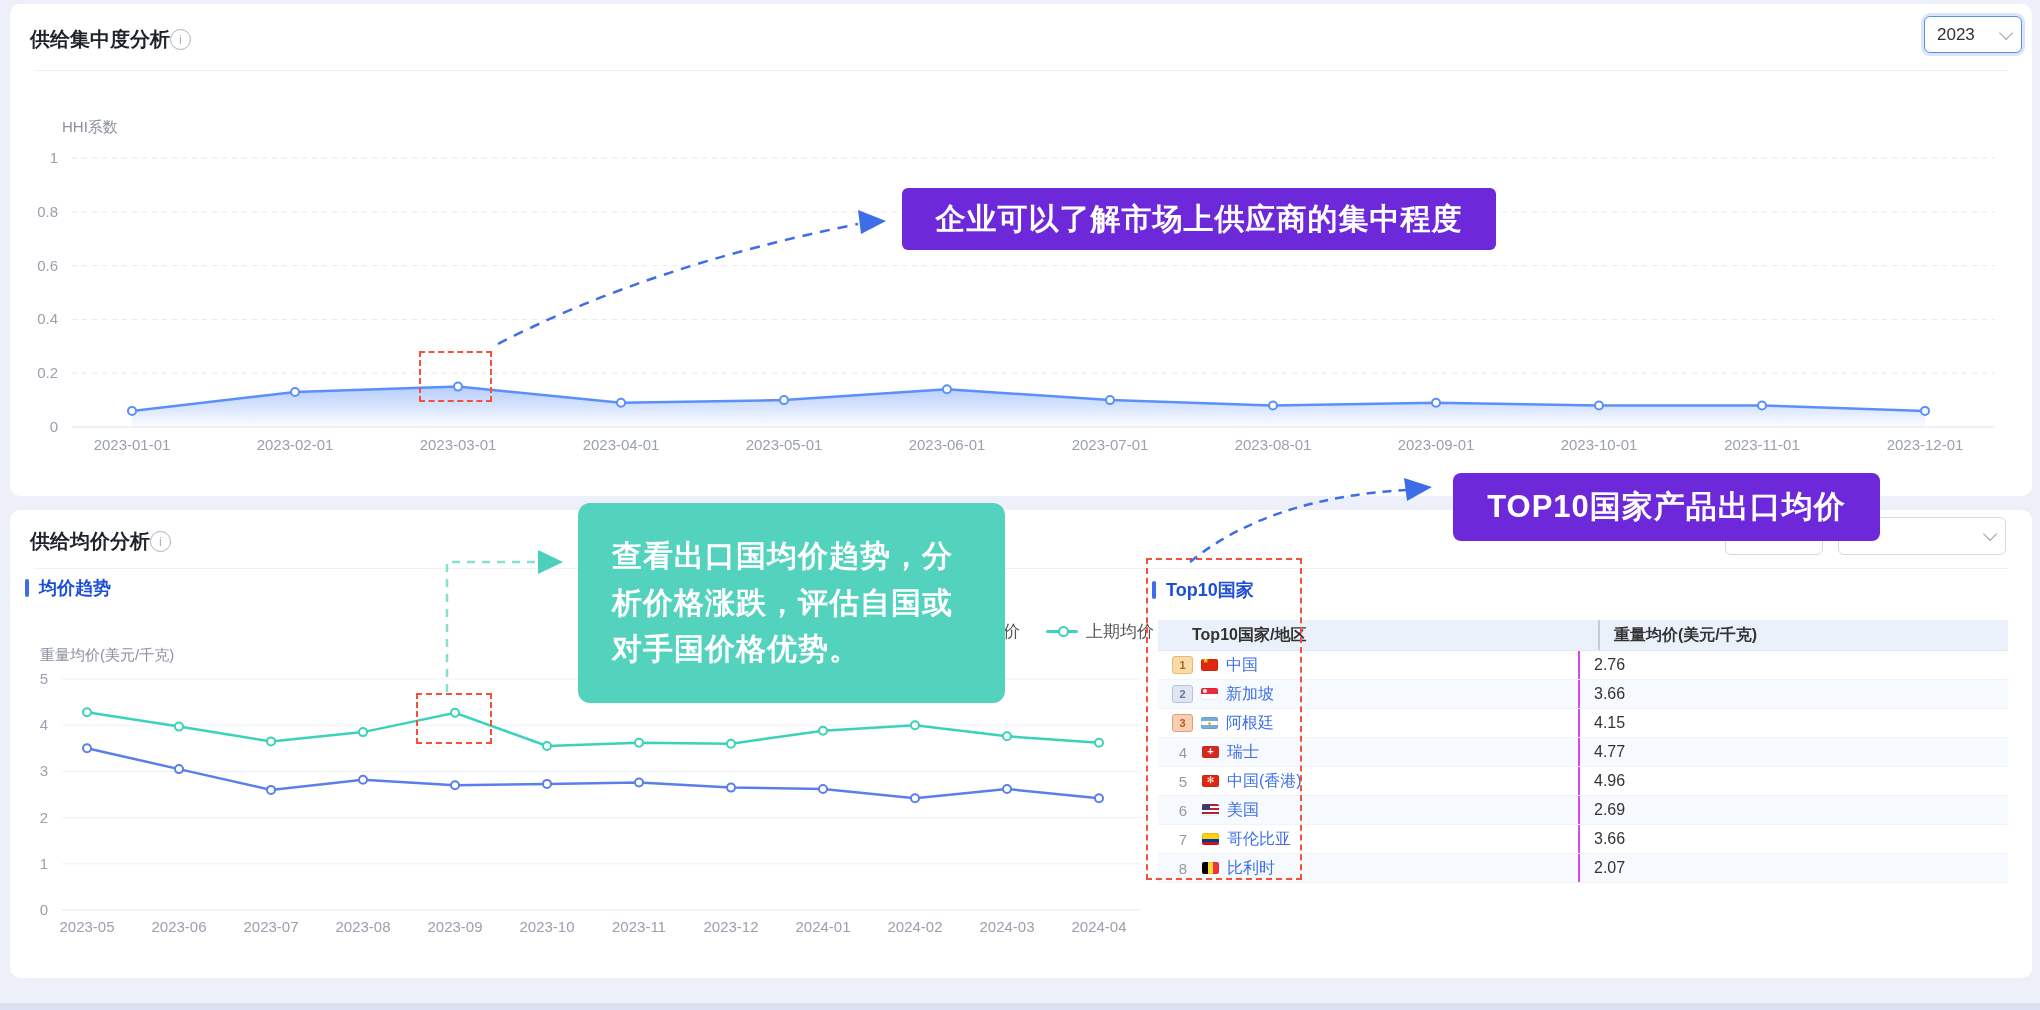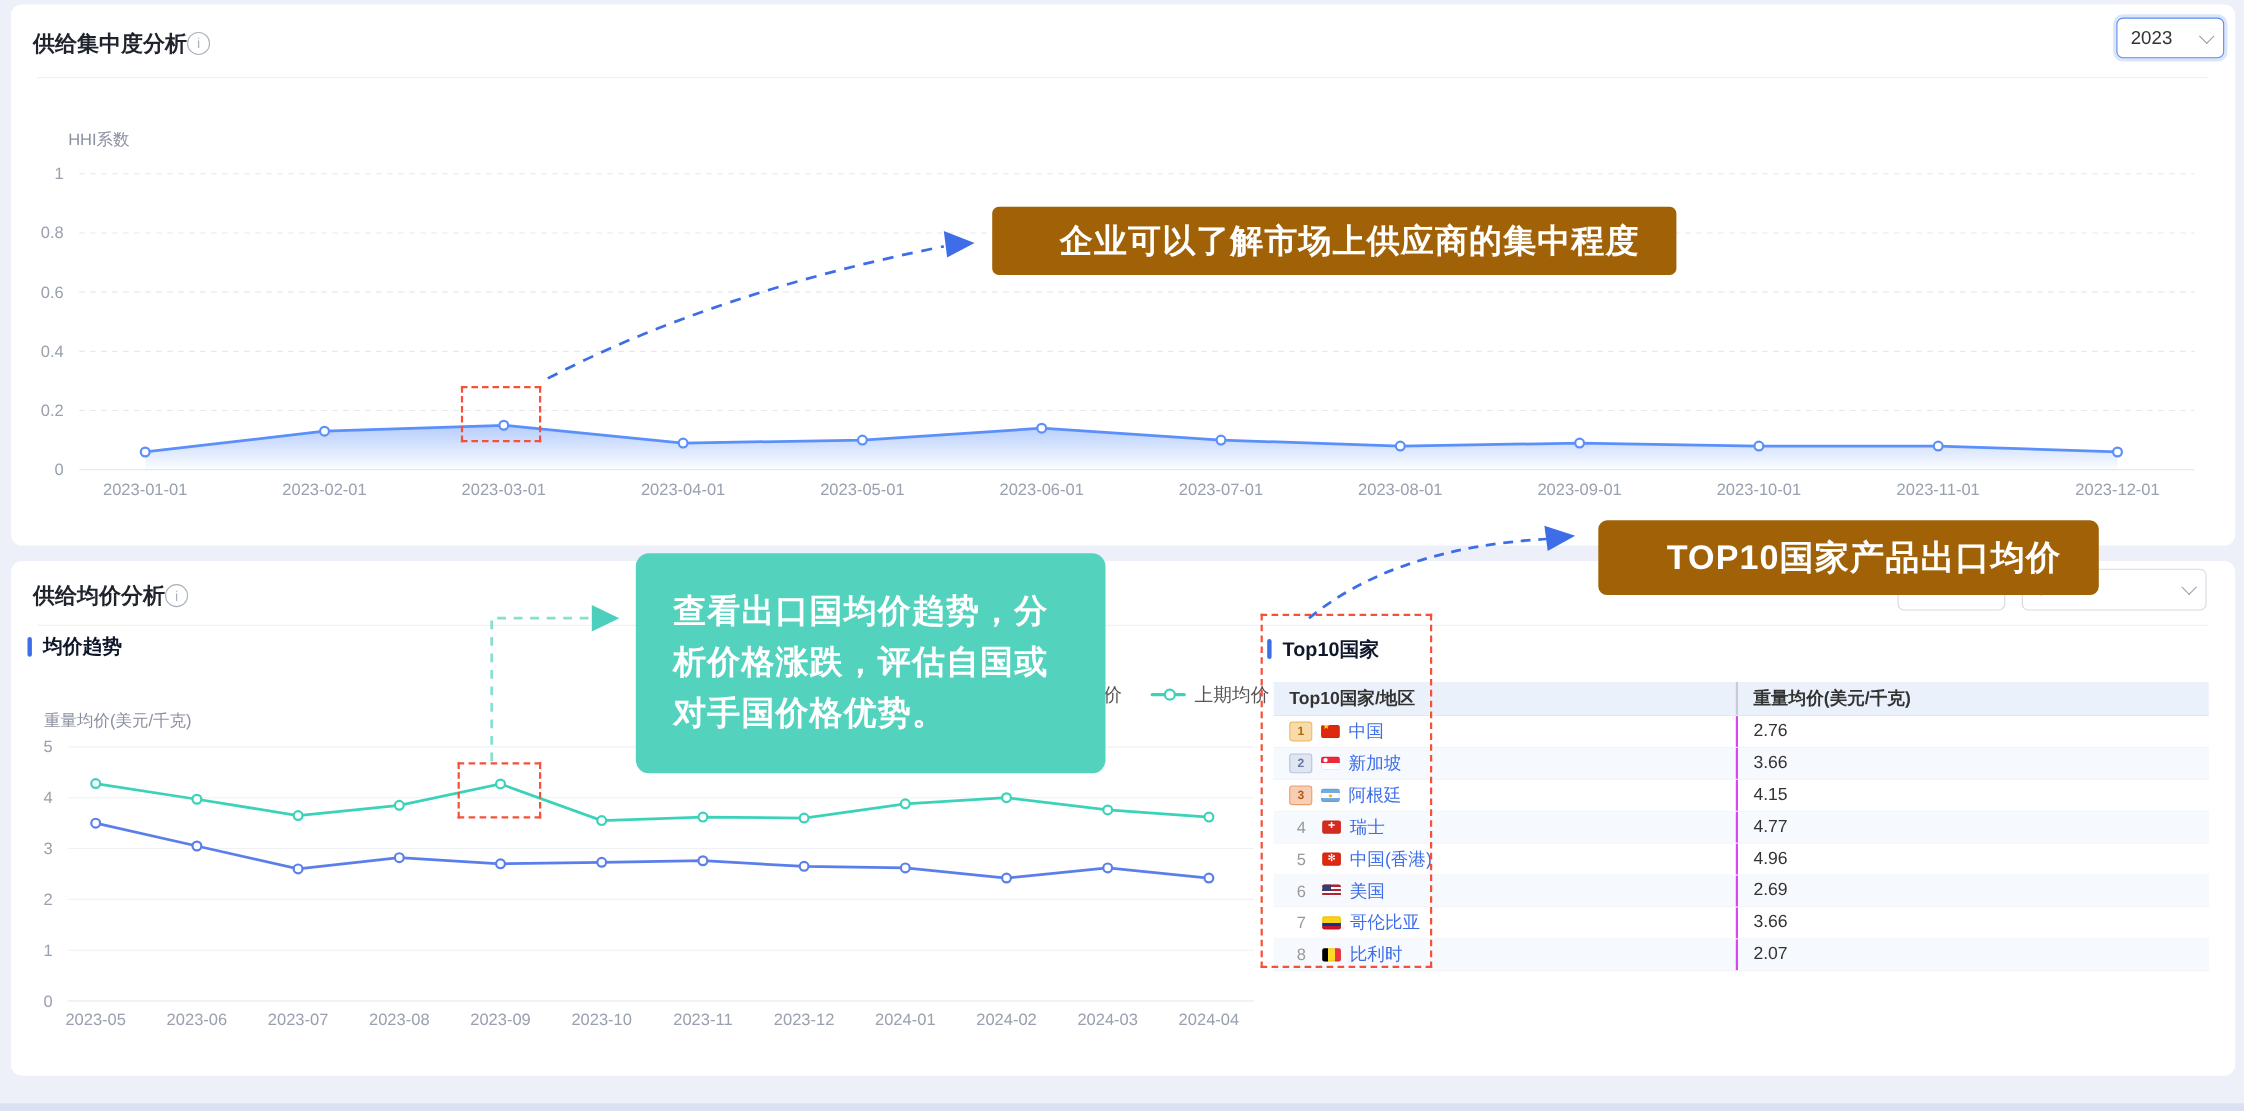--- a/index.html
+++ b/index.html
@@ -8,55 +8,55 @@
   .panel{position:absolute;background:#fff;border-radius:10px;}
   #panel-top{left:10px;top:4px;width:2022px;height:492px;}
   #panel-bottom{left:10px;top:510px;width:2022px;height:468px;}
   .bottom-strip{position:absolute;left:0;top:1003px;width:2040px;height:7px;background:#DBE1F3;}
   .panel-title{position:absolute;font-size:20px;font-weight:bold;color:#1F242C;display:flex;align-items:center;gap:0;z-index:6;}
   #title-top{left:30px;top:26px;}
   #title-bottom{left:30px;top:528px;}
   .info{width:19px;height:19px;border:1.5px solid #ABB1BC;border-radius:50%;color:#ABB1BC;
         font-size:13px;font-weight:normal;display:inline-flex;align-items:center;justify-content:center;}
   .hdiv{position:absolute;left:34px;width:1974px;height:1px;background:#F0F1F5;z-index:4;}
-  .section{position:absolute;display:flex;gap:10px;align-items:center;font-size:18px;font-weight:bold;color:#0f172a;z-index:6;}
+  .section{position:absolute;display:flex;gap:10px;align-items:center;font-size:18px;font-weight:bold;color:#1d4ed8;z-index:6;}
   .section .bar{width:4px;height:18px;background:#3D6EE8;border-radius:2px;}
   #sec-trend{left:25px;top:576px;}
   #sec-top10{left:1152px;top:578px;}
   .select{position:absolute;background:#fff;border:1px solid #D5D9E2;border-radius:6px;display:flex;
           align-items:center;justify-content:space-between;padding:0 12px;font-size:17px;color:#333;box-sizing:border-box;}
   #year-select{left:1924px;top:16px;width:98px;height:37px;border:1.5px solid #5A8DEE;
                box-shadow:0 0 0 3px rgba(90,141,238,.22);z-index:6;gap:17px;}
   #sel-hidden1{left:1725px;top:517px;width:98px;height:38px;z-index:20;}
   #sel-hidden2{left:1838px;top:517px;width:168px;height:38px;z-index:20;}
   .chev{width:9px;height:9px;border-right:1.5px solid #98A0AE;border-bottom:1.5px solid #98A0AE;
         transform:rotate(45deg) translateY(-3px);flex:0 0 auto;}
   
-  .callout{position:absolute;background:#a16207;color:#fff;font-weight:bold;display:flex;
-           align-items:center;justify-content:center;z-index:50;letter-spacing:1px;padding-left:28px;}
+  .callout{position:absolute;background:#6d28d9;color:#fff;font-weight:bold;display:flex;
+           align-items:center;justify-content:center;z-index:50;letter-spacing:1px;}
   #callout1{left:902px;top:188px;width:594px;height:62px;border-radius:6px;font-size:30px;}
   #callout2{left:1453px;top:473px;width:427px;height:68px;border-radius:8px;font-size:31px;}
   #callout-teal{left:578px;top:503px;width:427px;height:200px;background:#53D2BE;border-radius:12px;
                 font-size:30px;line-height:1.55;padding:0 34px;box-sizing:border-box;justify-content:flex-start;text-align:left;}
   .redbox{position:absolute;border:2px dashed #F4503A;z-index:30;}
   #rb1{left:419px;top:351px;width:69px;height:47px;}
   #rb2{left:416px;top:693px;width:72px;height:47px;}
   #rb3{left:1146px;top:558px;width:152px;height:318px;}
   
   .legend{position:absolute;left:912px;top:620px;display:flex;gap:26px;z-index:6;font-size:17px;color:#555;align-items:center;}
   .litem{display:flex;align-items:center;gap:8px;}
   .lmark{width:32px;height:3px;border-radius:2px;position:relative;}
   .lmark::after{content:"";position:absolute;left:12px;top:-4px;width:7px;height:7px;border-radius:50%;background:#fff;border:2px solid #000;}
   .lm-blue{background:#5A7FEA;} .lm-blue::after{border-color:#5A7FEA;}
   .lm-teal{background:#3BD2BA;} .lm-teal::after{border-color:#3BD2BA;}
   
   #top10-table{position:absolute;left:1158px;top:620px;width:850px;z-index:10;font-size:16px;color:#333;}
   .trow{display:flex;height:28px;align-items:center;border-bottom:1px solid #F2F3F6;background:#fff;}
   .trow.even{background:#F6F9FD;}
-  .thead{background:#EBF1FB;font-weight:bold;color:#333;height:30px;border-bottom:1px solid #E2E8F2;}
+  .thead{background:#EBF1FB;font-weight:bold;color:#333;height:30px;border-bottom:1px solid #E2E8F2;padding-left:20px;}
   .c-name{flex:0 0 420px;display:flex;align-items:center;gap:8px;padding-left:14px;box-sizing:border-box;height:100%;}
   .c-val{flex:1;padding-left:14px;border-left:2px solid #d946ef;height:100%;display:flex;align-items:center;}
   .thead .c-val{border-left:2px solid #C6CBD5;}
   .country{color:#3D6EE8;cursor:pointer;}
   .rank{width:22px;display:flex;justify-content:center;color:#999;font-size:15px;flex:0 0 auto;}
   .medal{width:19px;height:16px;border-radius:3px;display:flex;align-items:center;justify-content:center;
          font-size:11px;font-weight:bold;}
   .medal1{background:#F8DBA8;color:#A96A10;border:1px solid #E9BC6C;}
   .medal2{background:#DFE6F2;color:#64759B;border:1px solid #B7C3DC;}
   .medal3{background:#F8CFB4;color:#B25B1D;border:1px solid #E8A06B;}

